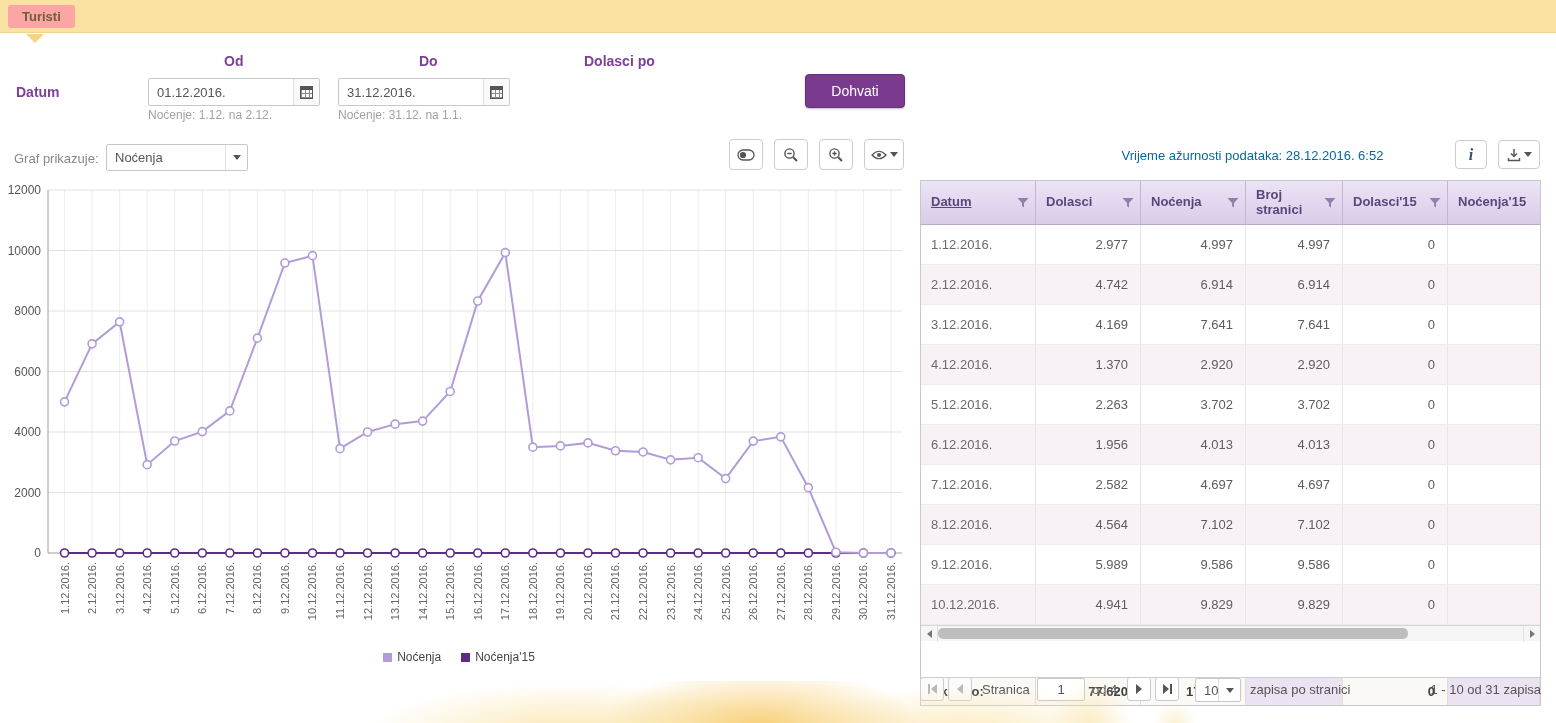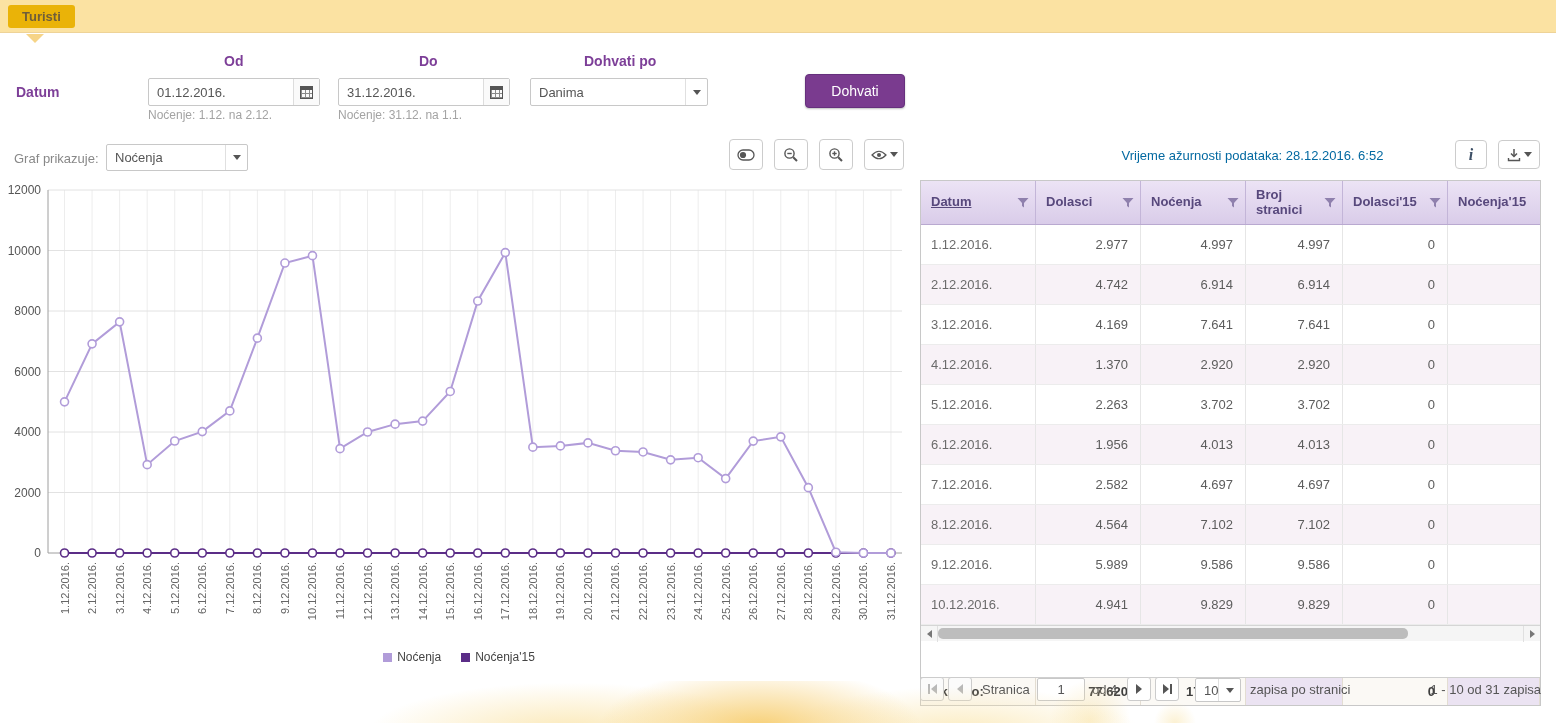--- a/index.html
+++ b/index.html
@@ -1,21 +1,21 @@
 <!DOCTYPE html>
 <html><head>
 <meta charset="utf-8">
 <style>
   * { margin:0; padding:0; box-sizing:border-box; }
   body { font-family:"Liberation Sans", sans-serif; background:#fff; }
   .page { position:relative; width:1556px; height:723px; background:#fff; overflow:hidden; }
 
   
   .topbar { position:absolute; top:0; left:0; width:100%; height:33px; background:#fbe2a2; border-bottom:1px solid #eed398; }
-  .tab { position:absolute; left:8px; top:5px; height:23px; line-height:23px; padding:0 14px; background:#eab308; border-radius:3px; color:#6f5e3a; font-weight:bold; font-size:13px; cursor:pointer; }
+  .tab { position:absolute; left:8px; top:5px; height:23px; line-height:23px; padding:0 14px; background:#fca5a5; border-radius:3px; color:#6f5e3a; font-weight:bold; font-size:13px; cursor:pointer; }
   .tab-arrow { position:absolute; top:34px; left:26px; width:0; height:0; border-left:9px solid transparent; border-right:9px solid transparent; border-top:9px solid #f6d487; }
 
   
   .flabel { position:absolute; font-size:14px; font-weight:bold; color:#7d3f98; }
   .hint { position:absolute; font-size:12px; color:#a3a3a3; }
   .field { position:absolute; height:28px; display:flex; border:1px solid #c8c8c8; background:#fff; border-radius:2px;gap:8px; }
   .field input { flex:1; border:none; outline:none; padding:0 8px; font-size:13px; color:#555; font-family:"Liberation Sans",sans-serif; min-width:0; background:transparent; }
   .cal-btn { width:26px; border-left:1px solid #ddd; background:#fafafa; display:flex; align-items:center; justify-content:center; cursor:pointer; }
   .cal-icon { width:13px; height:13px; border:1px solid #555;
     background: linear-gradient(#555 0 3px, transparent 3px),
@@ -96,43 +96,37 @@
 <body>
 
 <div class="page">
 
   <div class="topbar"></div>
   <div class="tab">Turisti</div>
   <div class="tab-arrow"></div>
 
   <div class="flabel" style="left:224px; top:53px;">Od</div>
   <div class="flabel" style="left:419px; top:53px;">Do</div>
-  <div class="flabel" style="left:584px; top:53px;">Dohvati po</div>
+  <div class="flabel" style="left:584px; top:53px;">Dolasci po</div>
   <div class="flabel" style="left:16px; top:84px;">Datum</div>
 
   <div class="field" style="left:148px; top:78px; width:172px;">
     <input type="text" value="01.12.2016." style="">
     <div class="cal-btn">
         <span class="cal-icon"></span>
       </div>
   </div>
 
   <div class="field" style="left:338px; top:78px; width:172px;">
     <input type="text" value="31.12.2016." style="">
     <div class="cal-btn">
         <span class="cal-icon"></span>
       </div>
   </div>
 
-  <div class="sel" style="left:530px; top:78px; width:178px;">
-    <div class="sel-text">Danima</div>
-    <div class="sel-arrow">
-        <span class="caret-down"></span>
-      </div>
-  </div>
 
   <div class="btn-primary">Dohvati</div>
 
   <div class="hint" style="left:148px; top:108px;">Noćenje: 1.12. na 2.12.</div>
   <div class="hint" style="left:338px; top:108px;">Noćenje: 31.12. na 1.1.</div>
 
   <div class="graf-label">Graf prikazuje:</div>
   <div class="sel" style="left:106px; top:144px; width:142px; height:27px;">
     <div class="sel-text">Noćenja</div>
     <div class="sel-arrow">

